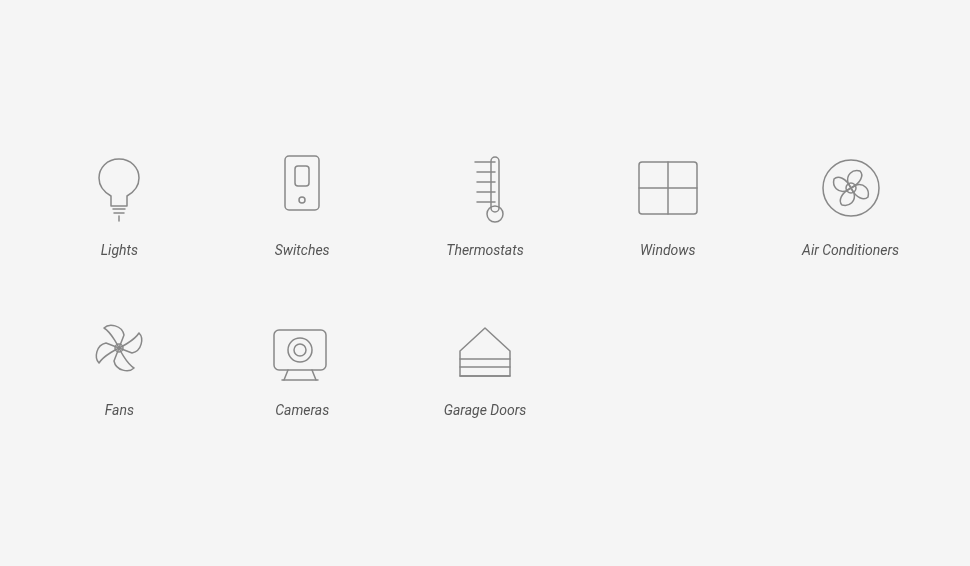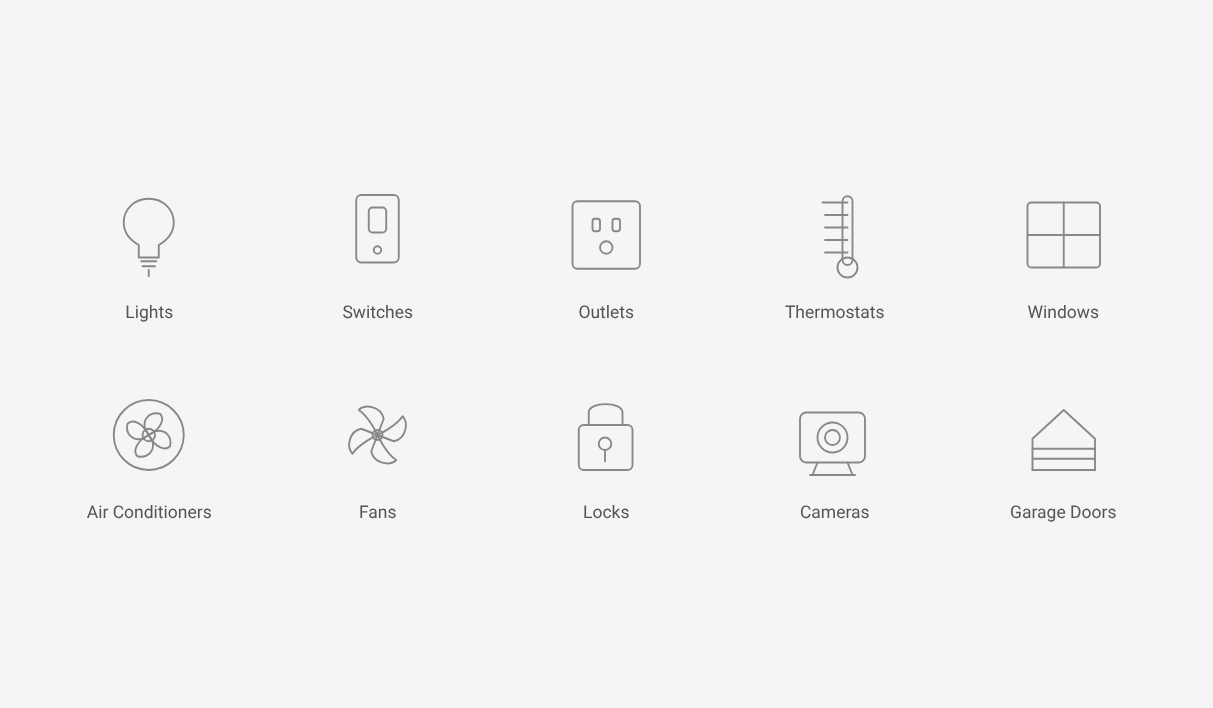--- a/index.html
+++ b/index.html
@@ -11,20 +11,21 @@
       justify-content: center;
       width: 970px;
       min-height: 566px;
     }
     .grid {
       display: grid;
       grid-template-columns: repeat(5, 1fr);
       gap: 10px 0;
       padding: 30px 28px;
       width: 100%;
+      font-style: italic;
     }
     .item {
       display: flex;
       flex-direction: column;
       align-items: center;
       justify-content: center;
       padding: 20px 10px;
       cursor: pointer;
       border-radius: 8px;
       transition: background 0.15s;
@@ -71,31 +72,20 @@
     <div class="icon-wrap">
       <svg width="50" height="72" viewBox="0 0 50 72">
         <rect x="8" y="4" width="34" height="54" rx="4"></rect>
         <rect x="18" y="14" width="14" height="20" rx="3"></rect>
         <circle cx="25" cy="48" r="3"></circle>
       </svg>
     </div>
     <span class="label">Switches</span>
   </div>
 
-  <div class="item">
-    <div class="icon-wrap">
-      <svg width="66" height="66" viewBox="0 0 66 66">
-        <rect x="6" y="6" width="54" height="54" rx="4"></rect>
-        <rect x="22" y="20" width="6" height="10" rx="2"></rect>
-        <rect x="38" y="20" width="6" height="10" rx="2"></rect>
-        <circle cx="33" cy="43" r="5"></circle>
-      </svg>
-    </div>
-    <span class="label">Outlets</span>
-  </div>
 
   <div class="item">
     <div class="icon-wrap">
       <svg width="60" height="72" viewBox="0 0 60 72">
 
         <line x1="40" y1="10" x2="20" y2="10"></line>
         <line x1="40" y1="20" x2="22" y2="20"></line>
         <line x1="40" y1="30" x2="22" y2="30"></line>
         <line x1="40" y1="40" x2="22" y2="40"></line>
         <line x1="40" y1="50" x2="22" y2="50"></line>
@@ -145,33 +135,20 @@
         <path d="M35 35 C35 35 42 50 50 55 C45 60 32 58 30 48 Z"></path>
         <path d="M35 35 C35 35 20 42 15 50 C10 45 12 32 22 30 Z"></path>
         <circle cx="35" cy="35" r="4"></circle>
       </svg>
     </div>
     <span class="label">Fans</span>
   </div>
 
 
 
-  <div class="item">
-    <div class="icon-wrap">
-      <svg width="55" height="72" viewBox="0 0 55 72">
-
-        <path d="M14 28 L14 18 C14 9 41 9 41 18 L41 28"></path>
-
-        <rect x="6" y="28" width="43" height="36" rx="4"></rect>
-        <circle cx="27" cy="43" r="5"></circle>
-        <line x1="27" y1="48" x2="27" y2="57"></line>
-      </svg>
-    </div>
-    <span class="label">Locks</span>
-  </div>
 
   <div class="item">
     <div class="icon-wrap">
       <svg width="68" height="72" viewBox="0 0 68 72">
 
         <rect x="6" y="18" width="52" height="40" rx="5"></rect>
         <circle cx="32" cy="38" r="12"></circle>
         <circle cx="32" cy="38" r="6"></circle>
 
         <line x1="20" y1="58" x2="16" y2="68"></line>

